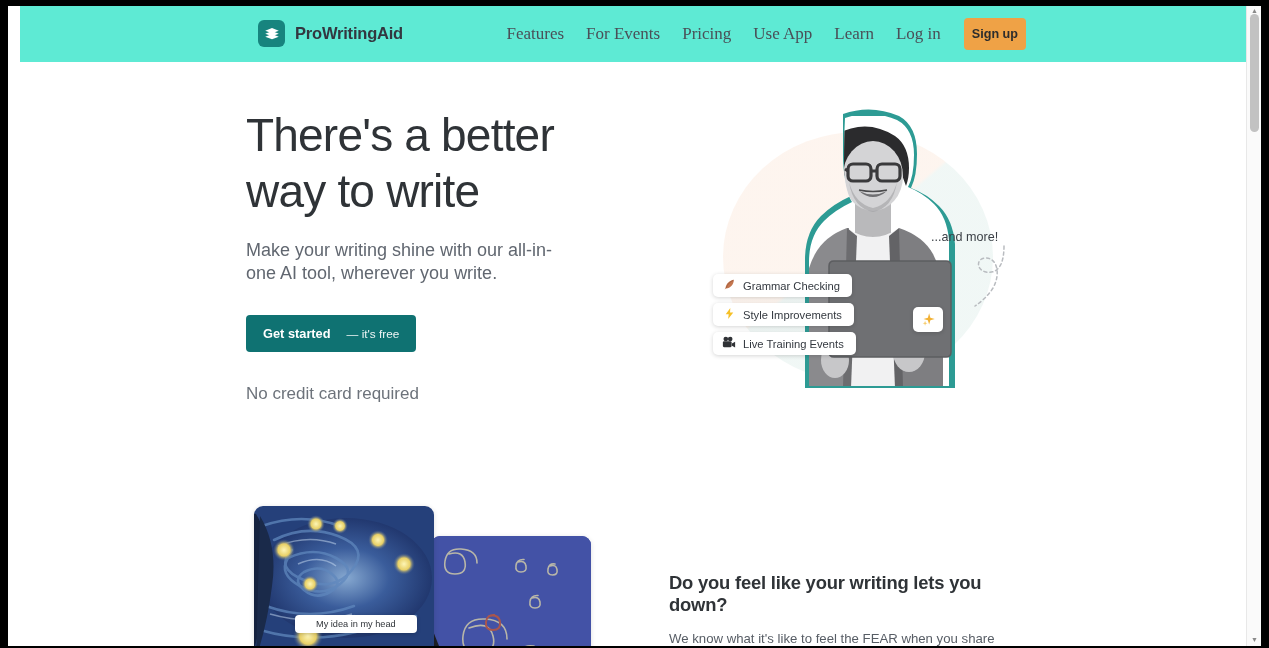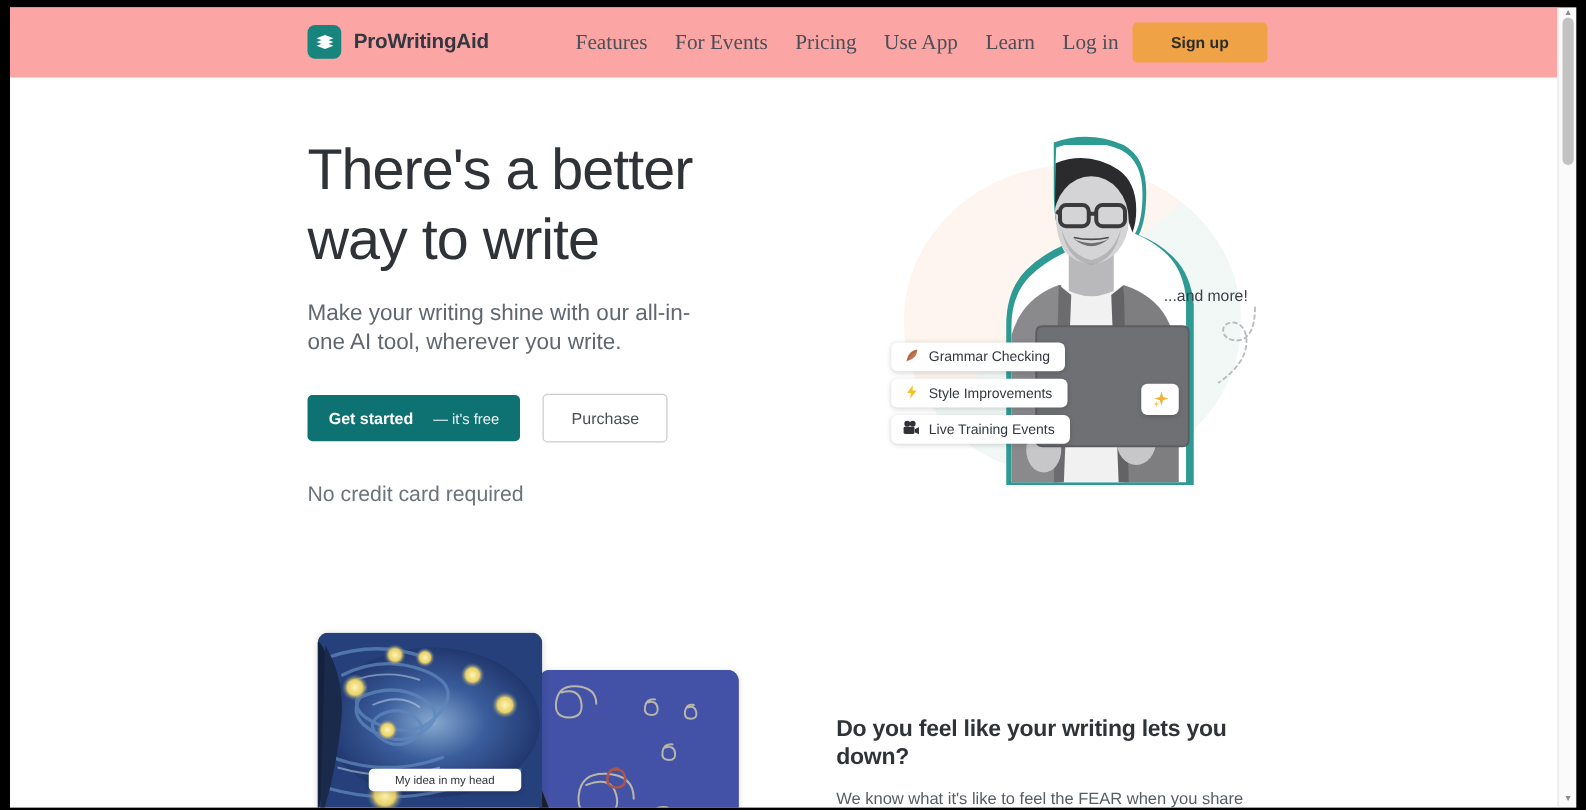--- a/index.html
+++ b/index.html
@@ -56,23 +56,23 @@
   .page {
     position: absolute;
     left: 0; top: 0;
     width: 1238px; height: 640px;
     background: #fff;
   }
 
   
   .site-header {
     position: absolute;
-    left: 0; top: 0;
+    left: 12px; top: 0;
     width: 1238px; height: 56px;
-    background: #fca5a5;
+    background: #5eead4;
   }
   .logo-wrap {
     position: absolute;
     left: 238px; top: 14px;
     display: flex;
     align-items: center;
     gap: 10px;
     cursor: pointer;
   }
   .logo-mark {
@@ -99,26 +99,26 @@
   .nav-link {
     font-size: 17px;
     color: #4a4f57;
     padding: 6px 11px;
     text-decoration: none;
     cursor: pointer;
     white-space: nowrap;
     font-family: Liberation Serif, serif;
   }
   .signup-btn {
-    margin-left: 0;
+    margin-left: 12px;
     background: #EFA246;
     color: #2d2d2d;
     font-size: 12.6px;
     font-weight: bold;
-    padding: 9px 31px;
+    padding: 9px 8px;
     border: none;
     border-radius: 4px;
     cursor: pointer;
     font-family: "Liberation Sans", sans-serif;
     white-space: nowrap;
   }
 
   
   .hero { position: absolute; left: 0; top: 56px; width: 1238px; height: 420px; }
   .hero-copy { position: absolute; left: 238px; top: 45px; width: 350px; }
@@ -331,21 +331,20 @@
           <h1 class="hero-title">
             <span>There's a better</span><br>
             <span>way to write</span>
           </h1>
           <p class="hero-sub">Make your writing shine with our all-in-one AI tool, wherever you write.</p>
 
           <div class="hero-actions">
             <button class="btn-primary">
               <span class="lead">Get started</span><span class="trail">— it's free</span>
             </button>
-            <button class="btn-ghost">Purchase</button>
           </div>
 
           <p class="hero-note">No credit card required</p>
         </div>
 
         <div class="hero-art">
           <div class="art-blob"></div>
 
           <div class="art-person">
             <svg class="art-silhouette" viewBox="0 0 180 280" aria-hidden="true">

